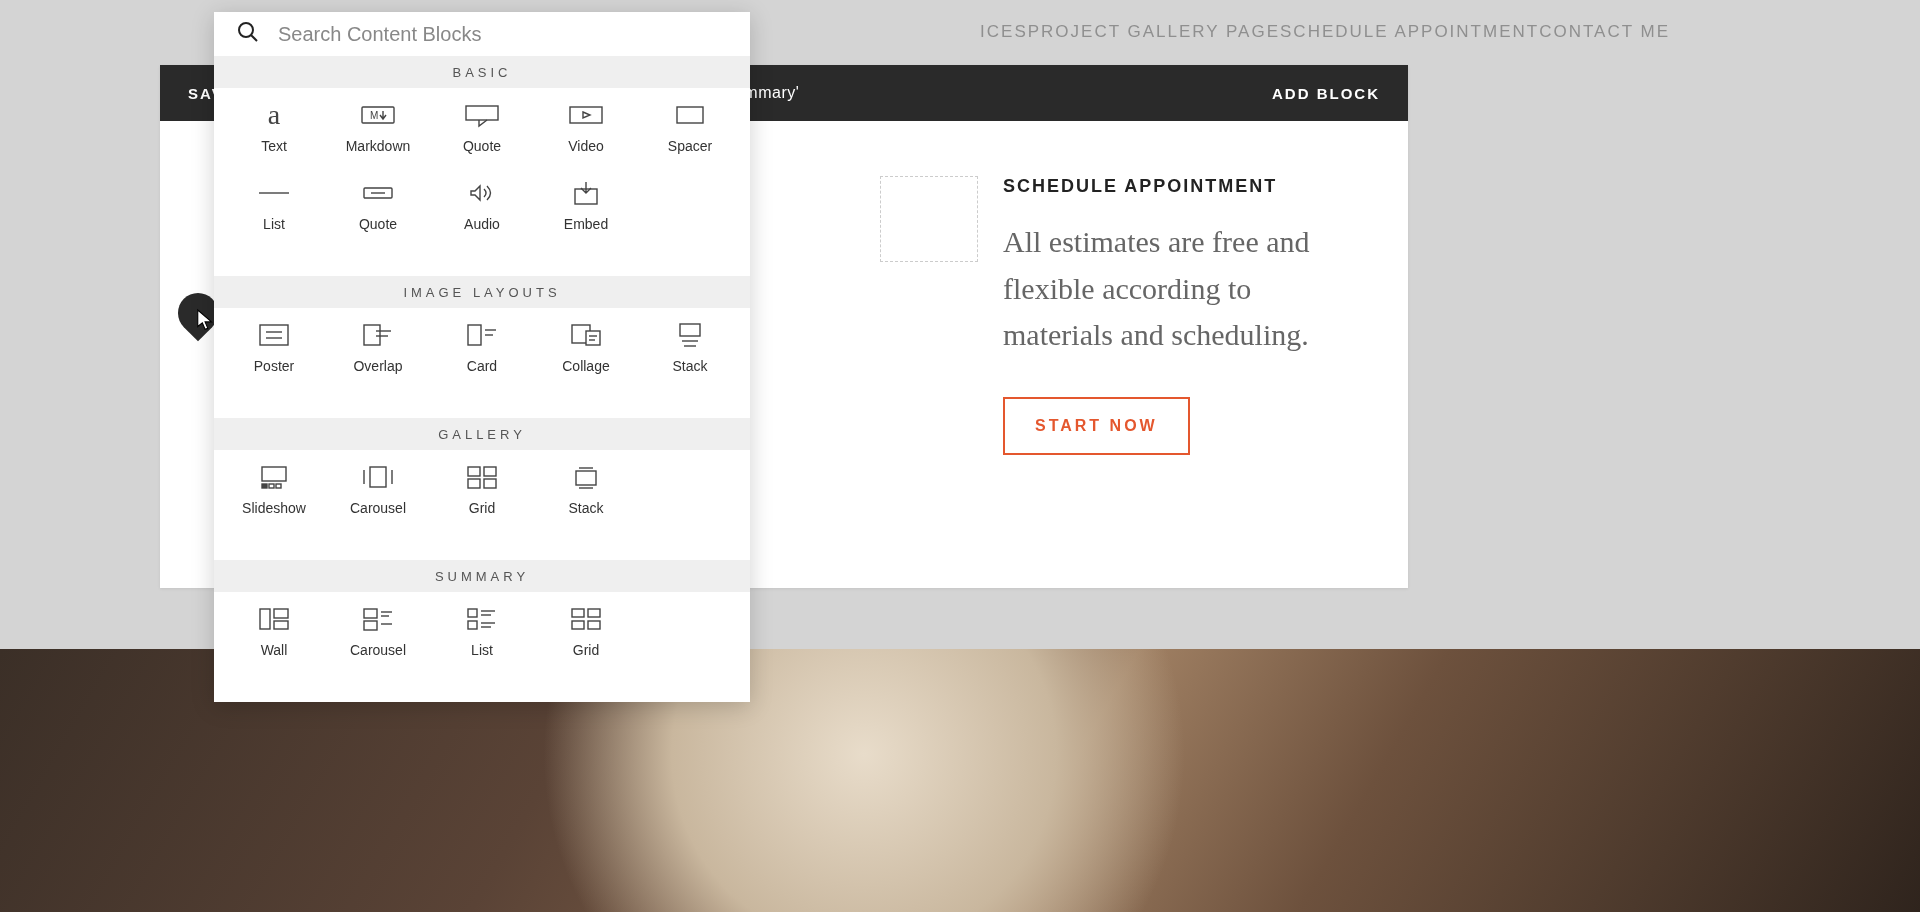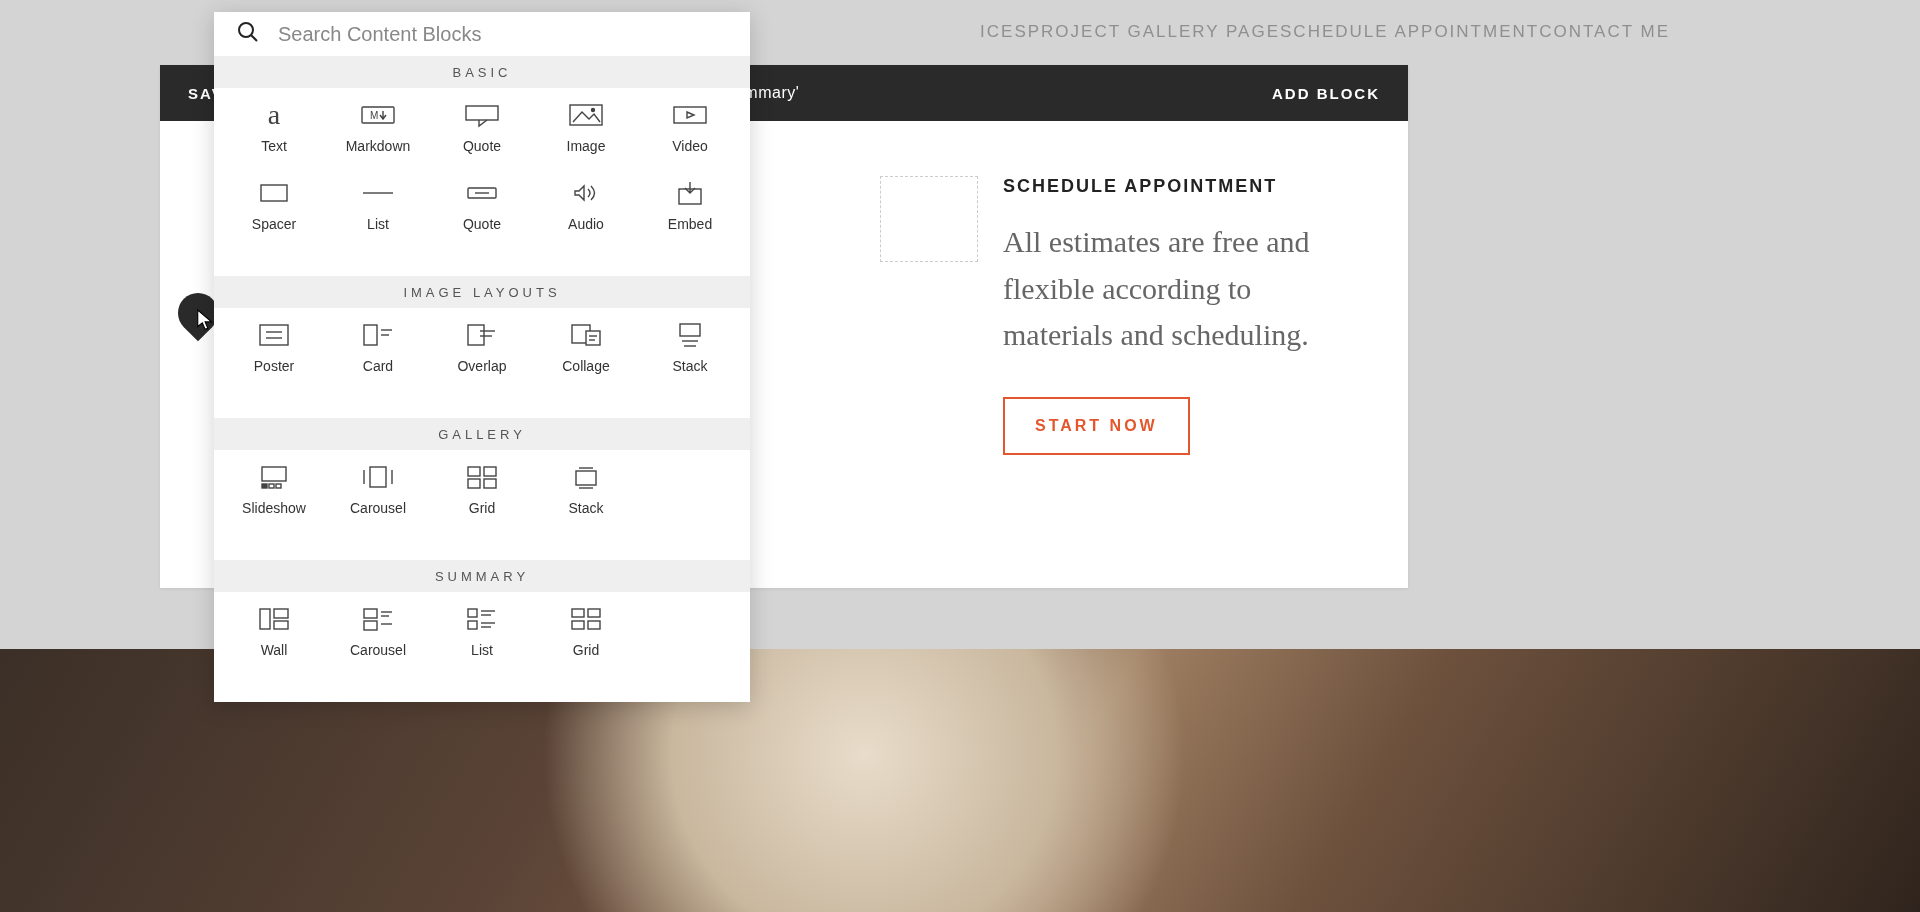--- a/index.html
+++ b/index.html
@@ -186,30 +186,20 @@
             <svg viewBox="0 0 34 26">
               <rect x="1" y="4" width="32" height="14"></rect>
               <path d="M14 18 L14 24 L22 18"></path>
             </svg>
           </div>
           <div class="lbl">Quote</div>
         </div>
         <div class="cell">
           <div class="ic">
             <svg viewBox="0 0 34 26">
-              <rect x="1" y="3" width="32" height="20"></rect>
-              <path d="M4 20 L13 10 L20 17 L25 12 L31 20"></path>
-              <circle cx="24" cy="8" r="1.5" fill="#444"></circle>
-            </svg>
-          </div>
-          <div class="lbl">Image</div>
-        </div>
-        <div class="cell">
-          <div class="ic">
-            <svg viewBox="0 0 34 26">
               <rect x="1" y="5" width="32" height="16"></rect>
               <path d="M14 10 L21 13 L14 16 Z"></path>
             </svg>
           </div>
           <div class="lbl">Video</div>
         </div>
         <div class="cell">
           <div class="ic">
             <svg viewBox="0 0 34 26">
               <rect x="4" y="5" width="26" height="16"></rect>
@@ -262,36 +252,36 @@
               <rect x="3" y="3" width="28" height="20"></rect>
               <line x1="9" y1="10" x2="25" y2="10"></line>
               <line x1="9" y1="16" x2="25" y2="16"></line>
             </svg>
           </div>
           <div class="lbl">Poster</div>
         </div>
         <div class="cell">
           <div class="ic">
             <svg viewBox="0 0 34 26">
+              <rect x="3" y="3" width="16" height="20"></rect>
+              <line x1="15" y1="9" x2="30" y2="9"></line>
+              <line x1="15" y1="14" x2="27" y2="14"></line>
+            </svg>
+          </div>
+          <div class="lbl">Overlap</div>
+        </div>
+        <div class="cell">
+          <div class="ic">
+            <svg viewBox="0 0 34 26">
               <rect x="3" y="3" width="13" height="20"></rect>
               <line x1="20" y1="8" x2="31" y2="8"></line>
               <line x1="20" y1="13" x2="28" y2="13"></line>
             </svg>
           </div>
           <div class="lbl">Card</div>
-        </div>
-        <div class="cell">
-          <div class="ic">
-            <svg viewBox="0 0 34 26">
-              <rect x="3" y="3" width="16" height="20"></rect>
-              <line x1="15" y1="9" x2="30" y2="9"></line>
-              <line x1="15" y1="14" x2="27" y2="14"></line>
-            </svg>
-          </div>
-          <div class="lbl">Overlap</div>
         </div>
         <div class="cell">
           <div class="ic">
             <svg viewBox="0 0 34 26">
               <rect x="3" y="3" width="18" height="18"></rect>
               <rect x="17" y="9" width="14" height="14" fill="#fff"></rect>
               <line x1="20" y1="14" x2="28" y2="14"></line>
               <line x1="20" y1="18" x2="26" y2="18"></line>
             </svg>
           </div>

